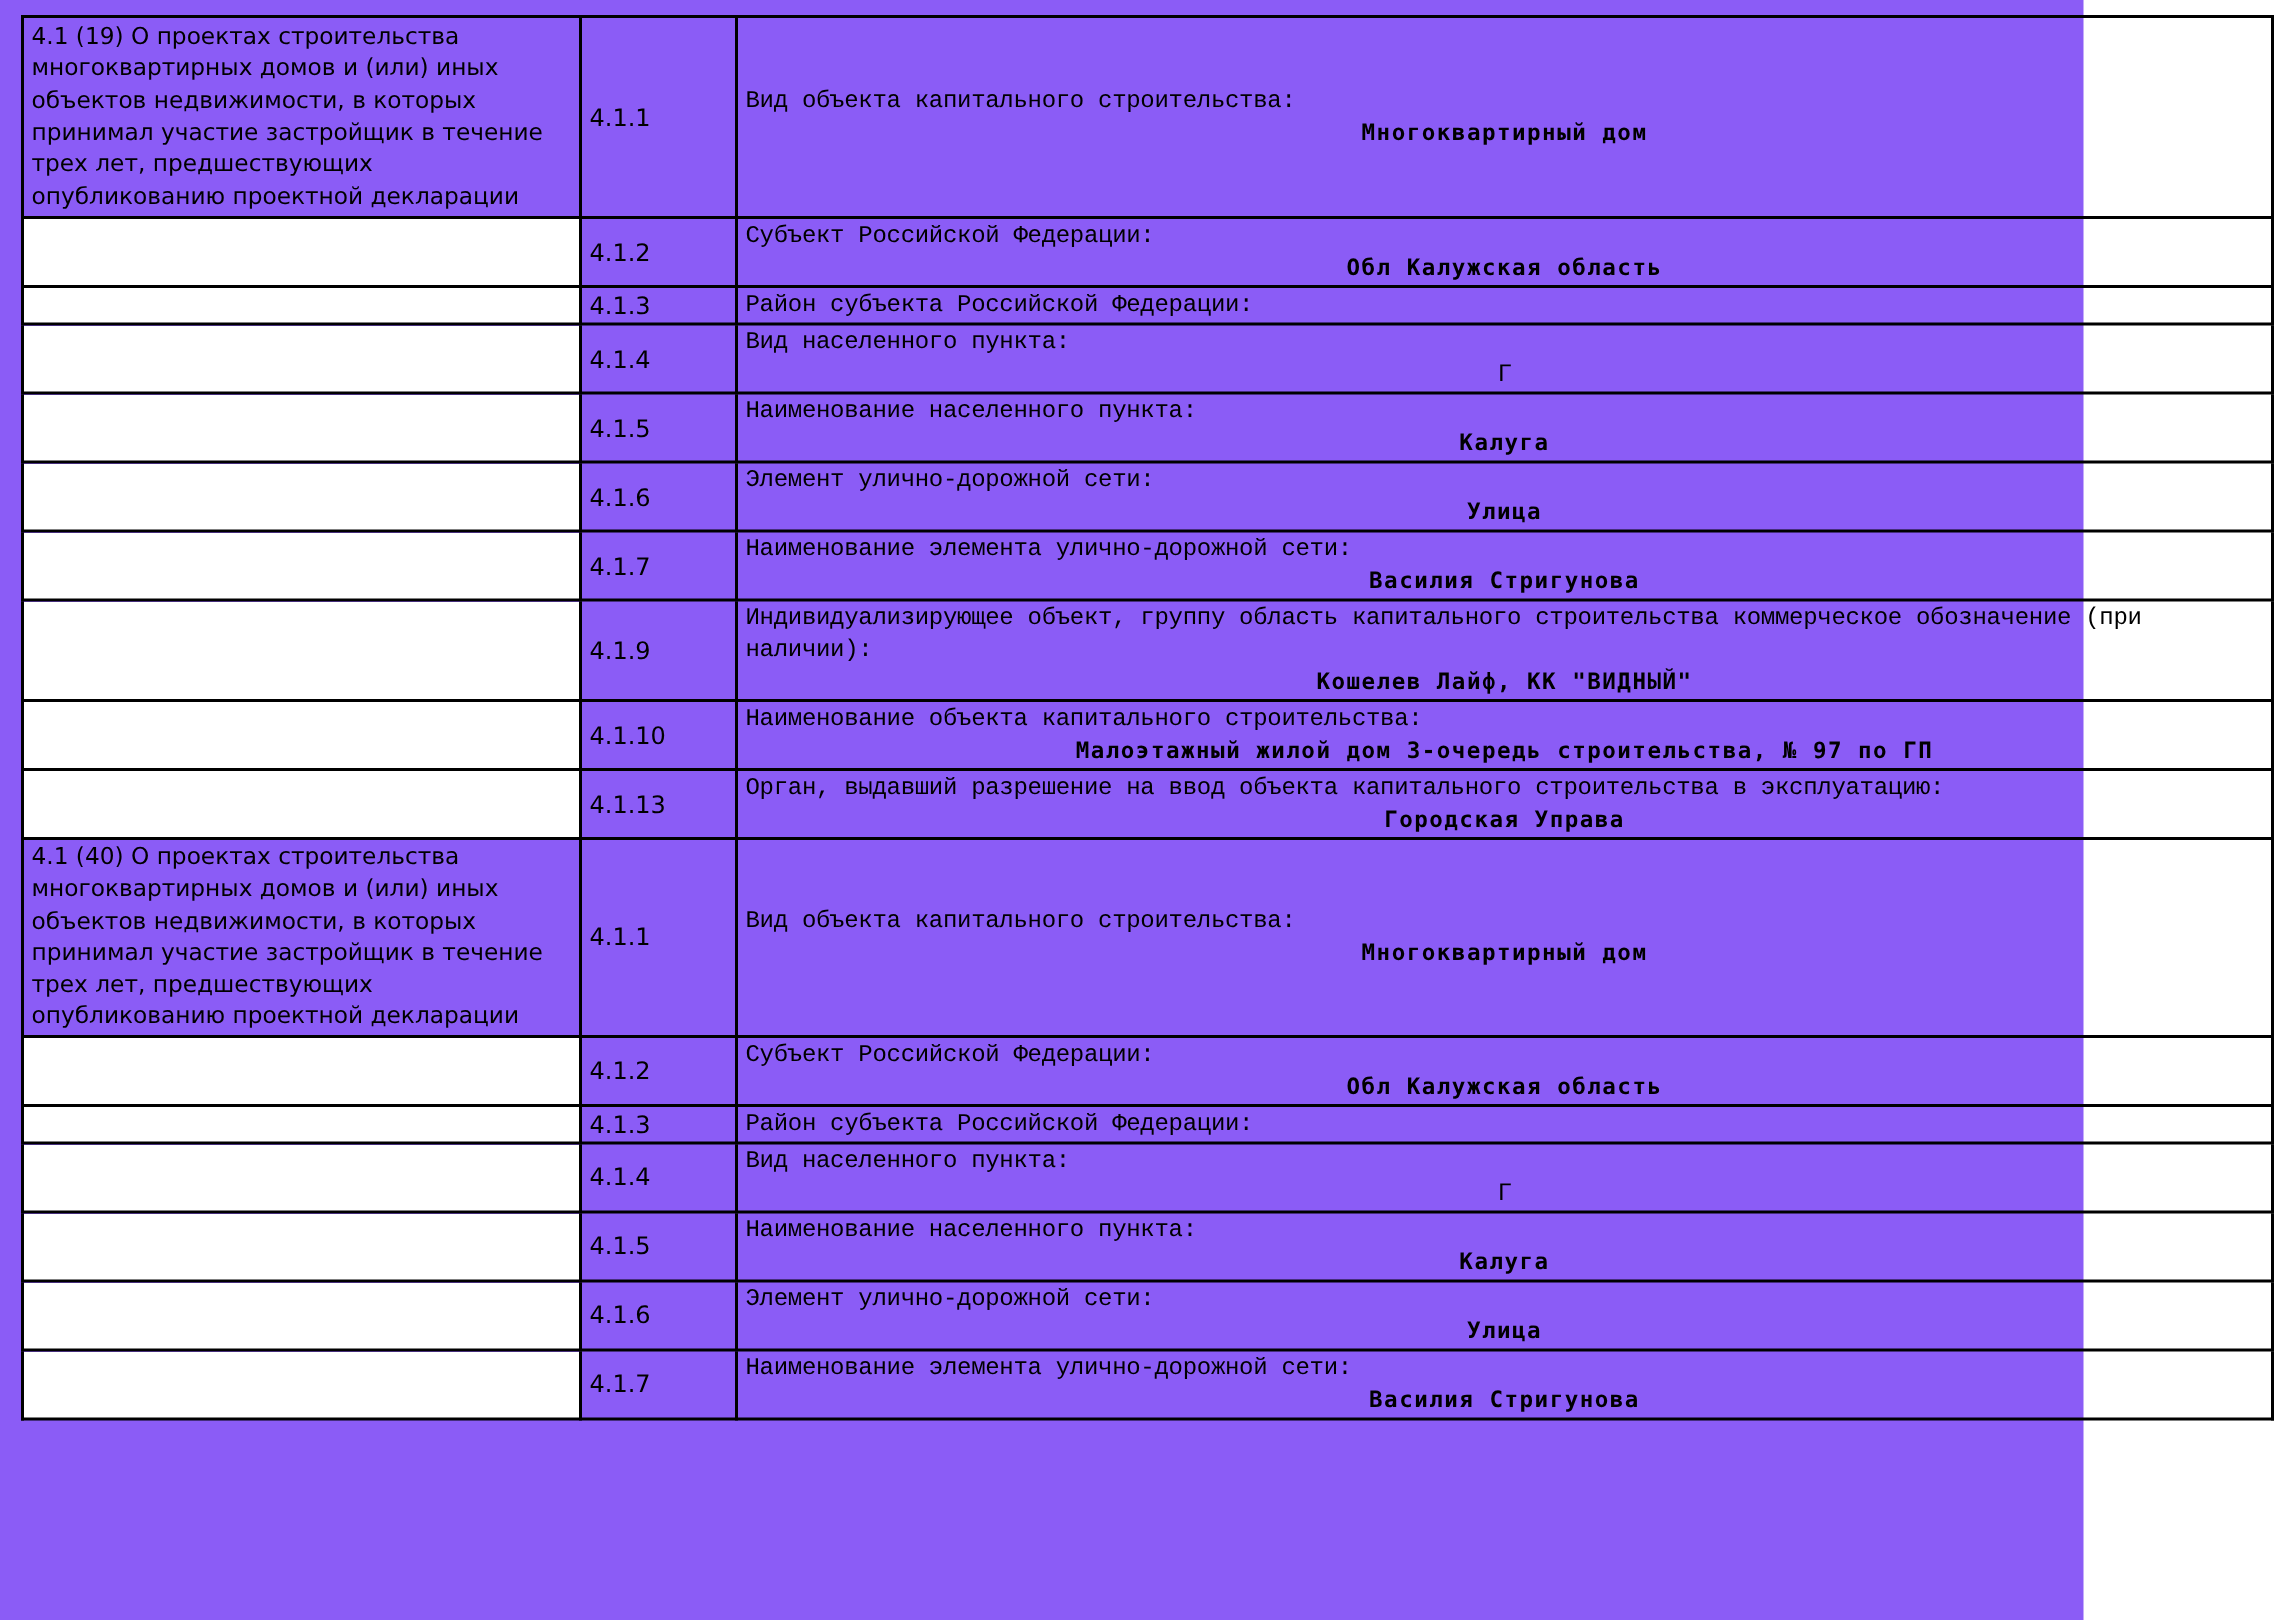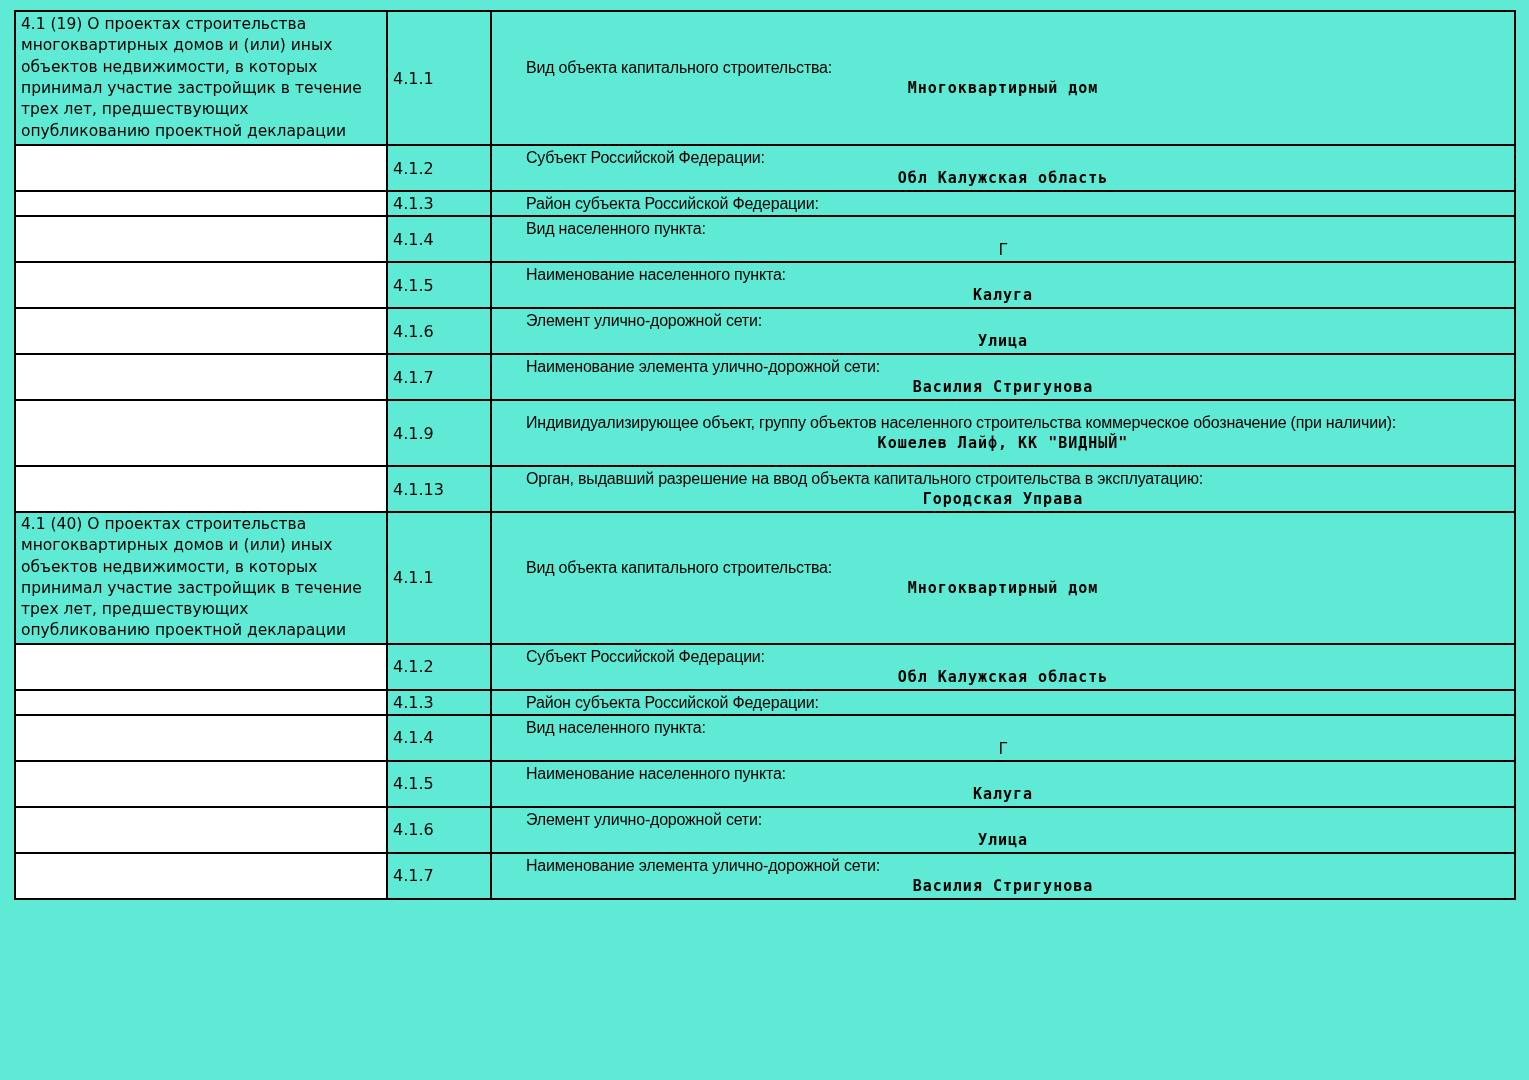--- a/index.html
+++ b/index.html
@@ -5,23 +5,23 @@
   html, body {
     margin: 0;
     padding: 0;
     background: #ffffff;
     width: 1529px;
     height: 1080px;
     overflow: hidden;
   }
   .page {
     position: relative;
-    width: 1529px;
+    width: 1389px;
     height: 1080px;
-    background: #5eead4;
+    background: #8b5cf6;
   }
   table.decl-table {
     position: absolute;
     left: 14px;
     top: 10px;
     width: 1500px;
     border-collapse: collapse;
     table-layout: fixed;
   }
   table.decl-table td {
@@ -42,25 +42,24 @@
     vertical-align: top;
     padding: 2px 4px 2px 4px;
   }
   td.num {
     font-family: "DejaVu Sans", sans-serif;
     font-size: 16px;
     padding-left: 6px;
   }
   td.lv { padding: 1px 6px; }
   .label {
-    font-family: Liberation Sans, sans-serif;
+    font-family: Liberation Mono, monospace;
     font-size: 16px;
     line-height: 21px;
     letter-spacing: -0.2px;
-    margin-left: 29px;
   }
   .value {
     font-family: "DejaVu Sans Mono", monospace;
     font-weight: bold;
     font-size: 15px;
     line-height: 21px;
     letter-spacing: 1px;
     text-align: center;
   }
   .value.regular {
@@ -153,25 +152,33 @@
           <div class="label">Наименование элемента улично-дорожной сети:</div>
           <div class="value">Василия Стригунова</div>
         </td>
       </tr>
 
 
       <tr class="h66">
         <td class="empty"></td>
         <td class="num">4.1.9</td>
         <td class="lv">
-          <div class="label">Индивидуализирующее объект, группу объектов населенного строительства коммерческое обозначение (при наличии):</div>
+          <div class="label">Индивидуализирующее объект, группу область капитального строительства коммерческое обозначение (при наличии):</div>
           <div class="value">Кошелев Лайф, КК "ВИДНЫЙ"</div>
         </td>
       </tr>
 
+      <tr class="h44">
+        <td class="empty"></td>
+        <td class="num">4.1.10</td>
+        <td class="lv">
+          <div class="label">Наименование объекта капитального строительства:</div>
+          <div class="value">Малоэтажный жилой дом 3-очередь строительства, № 97 по ГП</div>
+        </td>
+      </tr>
 
 
 
       <tr class="h44">
         <td class="empty"></td>
         <td class="num">4.1.13</td>
         <td class="lv">
           <div class="label">Орган, выдавший разрешение на ввод объекта капитального строительства в эксплуатацию:</div>
           <div class="value">Городская Управа</div>
         </td>

